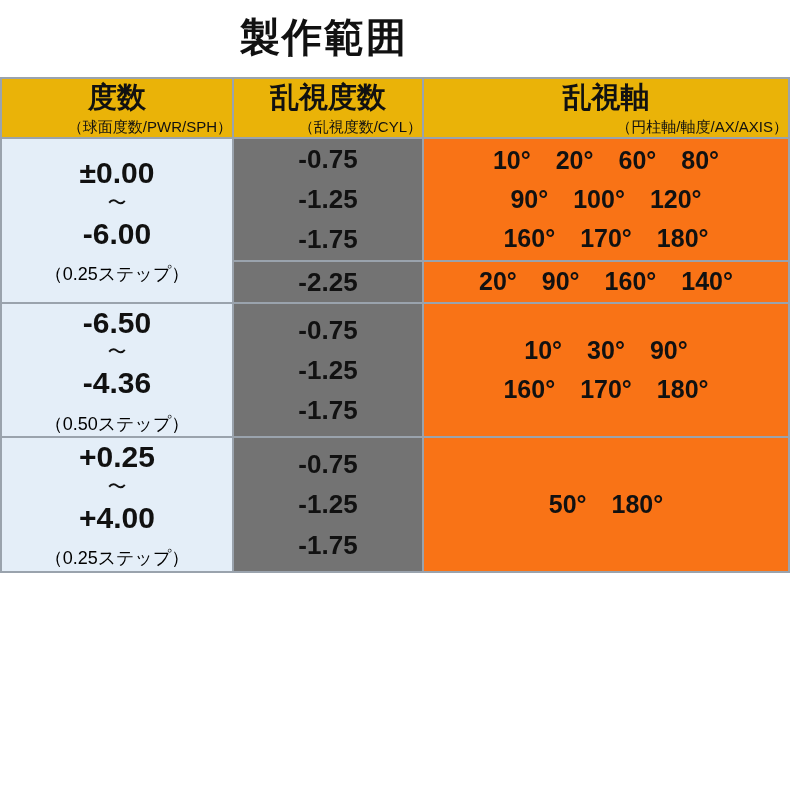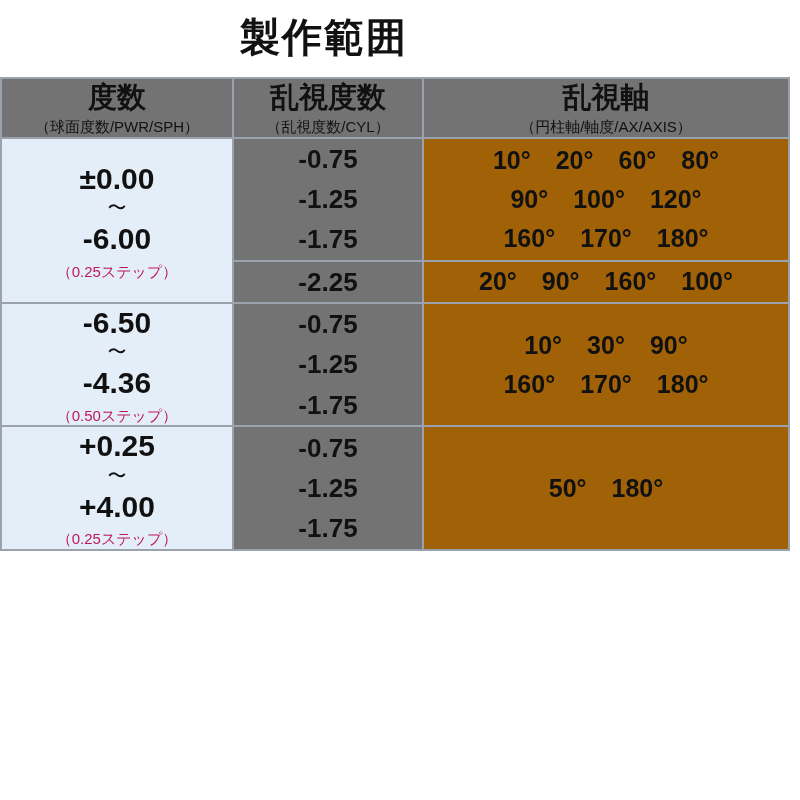--- a/index.html
+++ b/index.html
@@ -40,37 +40,38 @@
     border: 2px solid #9aa3ad;
     text-align: center;
     vertical-align: middle;
     padding: 0;
   }
   .col-a { width: 232px; }
   .col-b { width: 190px; }
   .col-c { width: 366px; }
 
   thead th {
-    background: #737373;
+    background: #eab308;
     padding: 10px 4px 12px 4px;
   }
   .head-main {
     font-size: 29px;
     font-weight: bold;
     line-height: 1.25;
     color: #111111;
     display: block;
   }
   .head-sub {
     font-size: 15px;
     font-weight: normal;
     line-height: 1.3;
     color: #111111;
     display: block;
     margin-top: 2px;
+    text-align: right;
   }
 
   td.power-cell {
     background: #e4eef8;
     padding: 10px 4px;
   }
   .pw-main {
     font-size: 30px;
     font-weight: bold;
     line-height: 1.25;
@@ -78,41 +79,41 @@
     color: #111111;
   }
   .pw-tilde {
     font-size: 19px;
     line-height: 1.1;
     display: block;
     color: #111111;
     margin: 1px 0 1px 0;
   }
   .pw-step {
-    font-size: 15px;
+    font-size: 18px;
     line-height: 1.3;
     display: block;
-    color: #be185d;
-    margin-top: 4px;
+    color: #000000;
+    margin-top: 11px;
   }
 
   td.cyl-cell {
     background: #737373;
     padding: 9px 4px;
   }
   .cyl-line {
     font-size: 26px;
     font-weight: bold;
     line-height: 1.55;
     display: block;
     color: #111111;
   }
 
   td.axis-cell {
-    background: #a16207;
+    background: #f97316;
     padding: 9px 6px;
   }
   .axis-line {
     font-size: 25px;
     font-weight: bold;
     line-height: 1.55;
     display: block;
     color: #111111;
     white-space: pre;
   }
@@ -165,21 +166,21 @@
           <span class="axis-line">90°　100°　120°</span>
           <span class="axis-line">160°　170°　180°</span>
         </td>
       </tr>
 
       <tr>
         <td class="cyl-cell">
           <span class="cyl-line">-2.25</span>
         </td>
         <td class="axis-cell">
-          <span class="axis-line">20°　90°　160°　100°</span>
+          <span class="axis-line">20°　90°　160°　140°</span>
         </td>
       </tr>
 
       <tr>
         <td class="power-cell">
           <span class="pw-main">-6.50</span>
           <span class="pw-tilde">〜</span>
           <span class="pw-main">-4.36</span>
           <span class="pw-step">（0.50ステップ）</span>
         </td>

